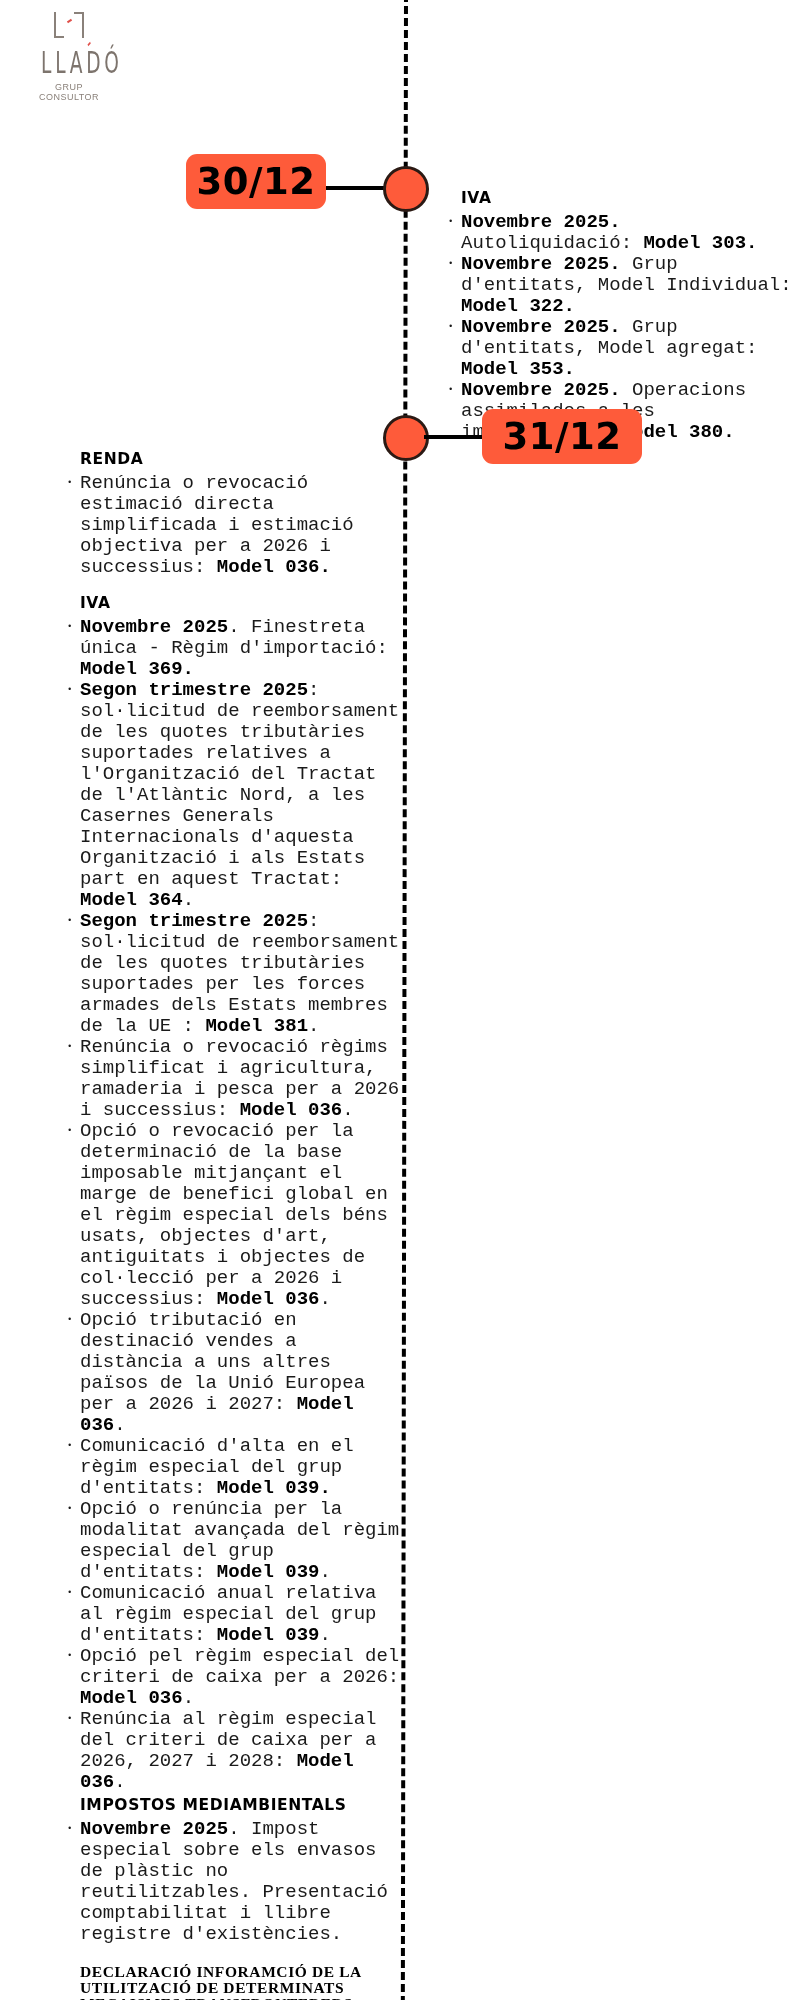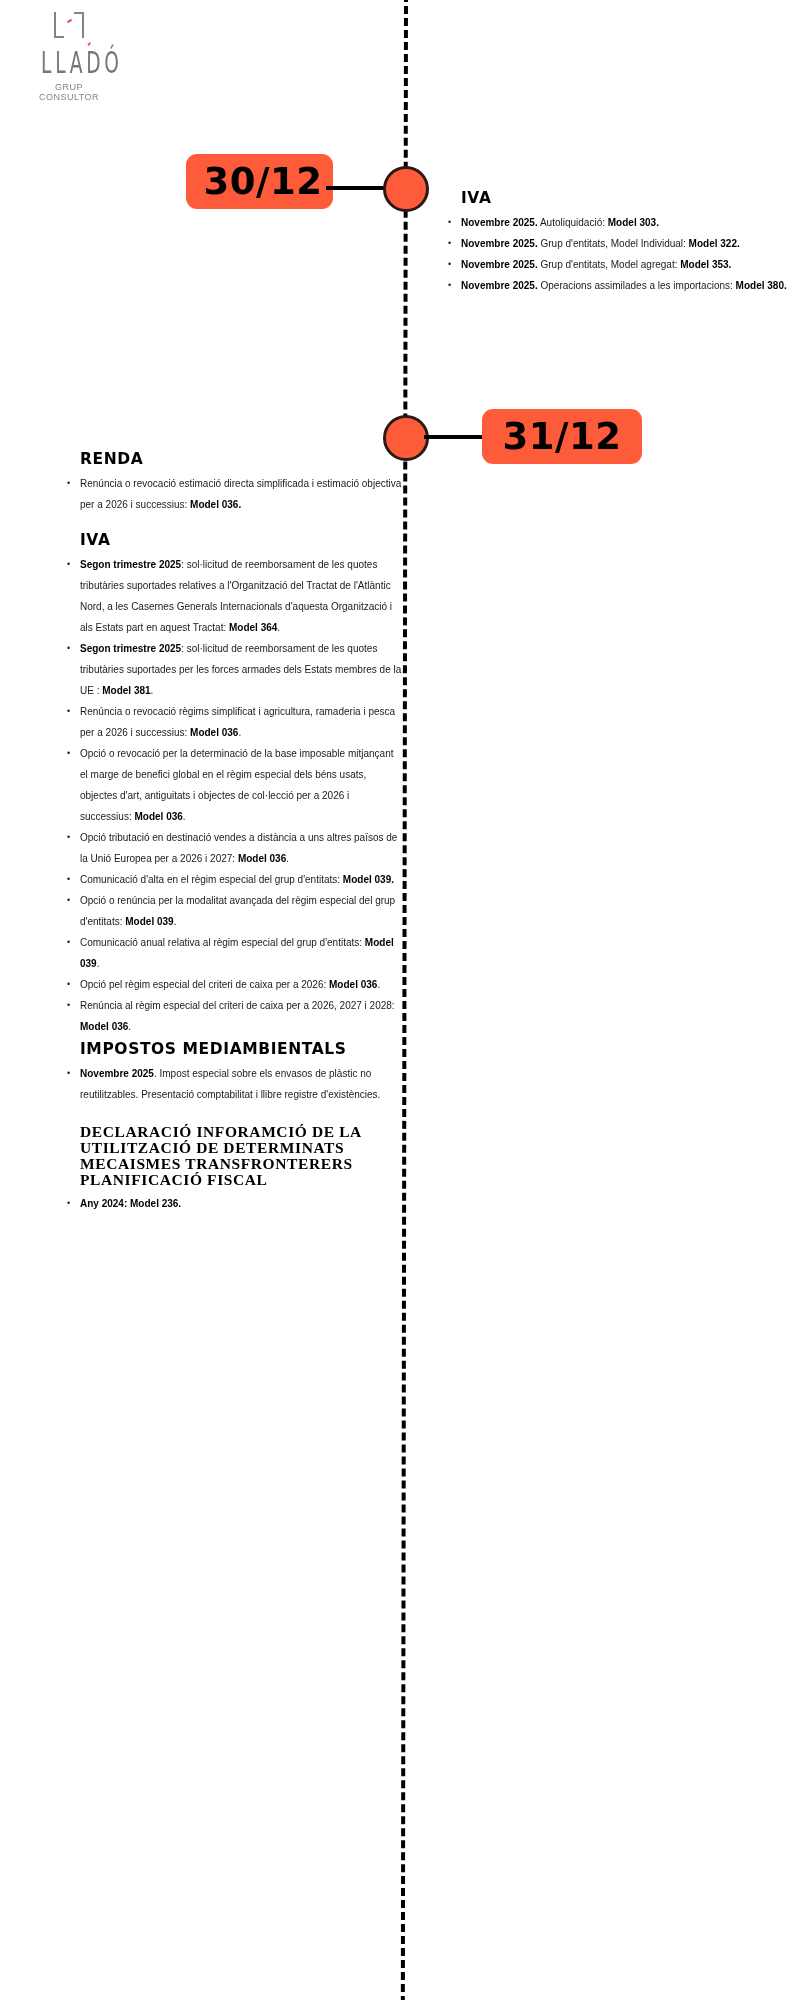--- a/index.html
+++ b/index.html
@@ -33,42 +33,42 @@
   .date-badge { position: absolute; background: #fe5b3a; border-radius: 11px;
     display: flex; align-items: center; justify-content: center;
     font-family: "DejaVu Sans", sans-serif; font-weight: bold; font-size: 37px;
     color: #000; letter-spacing: 0.5px; }
 
   
   .block { position: absolute; }
   .section-title { font-family: "DejaVu Sans", sans-serif; font-weight: bold;
     font-size: 15.5px; letter-spacing: 0.6px; color: #000; margin: 0 0 6px 0; line-height: 16px; }
   ul.items { list-style: none; margin: 0; padding: 0; }
-  ul.items li { position: relative; font-size: 10px; line-height: 21px; color: #1a1a1a; }
+  ul.items li { position: relative; font-size: 19px; line-height: 21px; color: #1a1a1a; font-family: Liberation Mono, monospace; }
   ul.items li::before { content: "•"; position: absolute; left: -13px; top: 0; font-size: 9px; }
   b { font-weight: bold; color: #000; }
 </style>
 </head>
 <body>
 
 <div class="logo">
   <div class="logo-mark">
     <span class="l1"></span>
       <span class="l2"></span>
       <span class="tick"></span>
   </div>
   <div class="logo-word">
     <span>LLADÓ</span><span class="logo-accent"></span>
   </div>
   <div class="logo-sub">GRUP CONSULTOR</div>
 </div>
 
 <div class="timeline-line"></div>
 
-<div class="date-badge" style="left:186px; top:154px; width:140px; height:55px;padding-left:7px;">
+<div class="date-badge" style="left:186px; top:154px; width:140px; height:55px;">
   <span>30/12</span>
 </div>
 <div class="connector" style="left:326px; top:186px; width:60px;"></div>
 <div class="node" style="left:383px; top:166px;"></div>
 
 <div class="block" style="left:461px; top:190px; width:340px;">
   <div class="section-title">IVA</div>
   <ul class="items">
     <li><b>Novembre 2025.</b><span> Autoliquidació: </span><b>Model 303.</b></li>
     <li><b>Novembre 2025.</b><span> Grup d'entitats, Model Individual: </span><b>Model 322.</b></li>
@@ -85,20 +85,21 @@
 
 <div class="block" style="left:80px; top:451px; width:322px;">
 
   <div class="section-title">RENDA</div>
   <ul class="items">
     <li><b></b><span>Renúncia o revocació estimació directa simplificada i estimació objectiva per a 2026 i successius: </span><b>Model 036.</b></li>
   </ul>
 
   <div class="section-title" style="margin-top:17px;">IVA</div>
   <ul class="items">
+    <li><b>Novembre 2025</b><span>. Finestreta única - Règim d'importació: </span><b>Model 369.</b><span></span></li>
     <li><b>Segon trimestre 2025</b><span>: sol·licitud de reemborsament de les quotes tributàries suportades relatives a l'Organització del Tractat de l'Atlàntic Nord, a les Casernes Generals Internacionals d'aquesta Organització i als Estats part en aquest Tractat: </span><b>Model 364</b><span>.</span></li>
     <li><b>Segon trimestre 2025</b><span>: sol·licitud de reemborsament de les quotes tributàries suportades per les forces armades dels Estats membres de la UE : </span><b>Model 381</b><span>.</span></li>
     <li><b></b><span>Renúncia o revocació règims simplificat i agricultura, ramaderia i pesca per a 2026 i successius: </span><b>Model 036</b><span>.</span></li>
     <li><b></b><span>Opció o revocació per la determinació de la base imposable mitjançant el marge de benefici global en el règim especial dels béns usats, objectes d'art, antiguitats i objectes de col·lecció per a 2026 i successius: </span><b>Model 036</b><span>.</span></li>
     <li><b></b><span>Opció tributació en destinació vendes a distància a uns altres països de la Unió Europea per a 2026 i 2027: </span><b>Model 036</b><span>.</span></li>
     <li><b></b><span>Comunicació d'alta en el règim especial del grup d'entitats: </span><b>Model 039.</b><span></span></li>
     <li><b></b><span>Opció o renúncia per la modalitat avançada del règim especial del grup d'entitats: </span><b>Model 039</b><span>.</span></li>
     <li><b></b><span>Comunicació anual relativa al règim especial del grup d'entitats: </span><b>Model 039</b><span>.</span></li>
     <li><b></b><span>Opció pel règim especial del criteri de caixa per a 2026: </span><b>Model 036</b><span>.</span></li>
     <li><b></b><span>Renúncia al règim especial del criteri de caixa per a 2026, 2027 i 2028: </span><b>Model 036</b><span>.</span></li>

